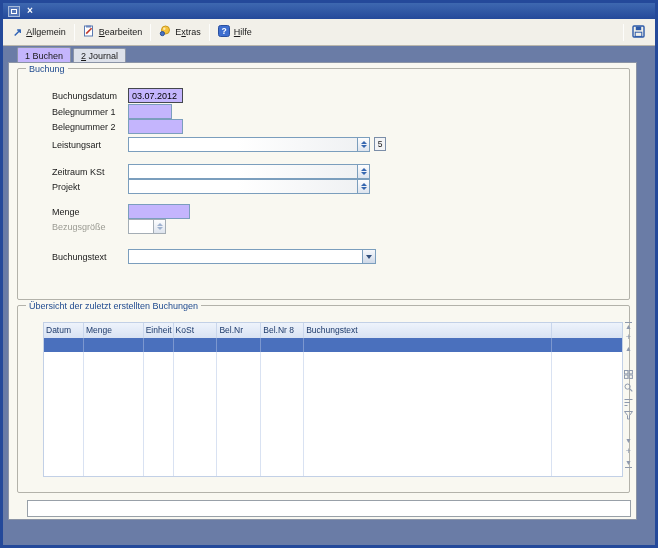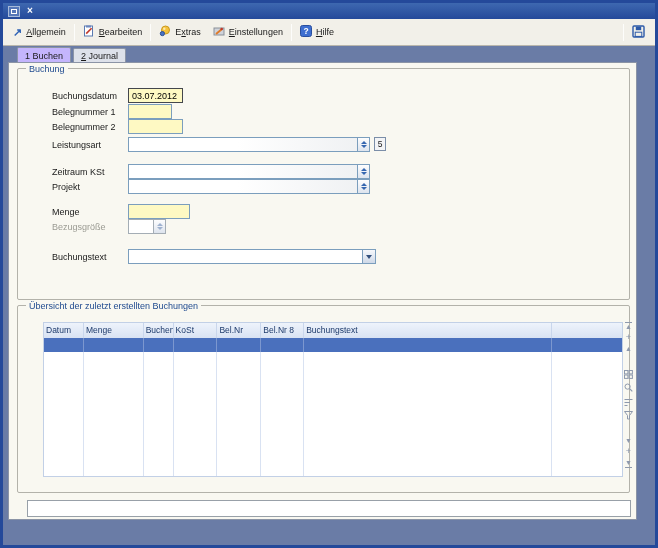--- a/index.html
+++ b/index.html
@@ -53,21 +53,21 @@
     position:absolute; top:-5px; left:8px; background:#f9f8f1; padding:0 3px;
     color:#1f4a8f; line-height:10px; white-space:nowrap;
   }
   #grp-buchung  { left:8px; top:5px;   width:613px; height:232px; }
   #grp-overview { left:8px; top:242px; width:613px; height:188px; }
   
   .flabel { position:absolute; left:34px; white-space:nowrap; }
   .flabel.disabled { color:#9b9b93; }
   .tinput {
     position:absolute; left:110px; height:15px; border:1px solid #7b9ebd;
-    background:#fef9c3; font:inherit; padding:0 3px; outline:none;
+    background:#c4b5fd; font:inherit; padding:0 3px; outline:none;
   }
   .tinput.focused { border:1px solid #44474d; }
   .combo {
     position:absolute; left:110px; height:15px; border:1px solid #7b9ebd;
     background:linear-gradient(to right,#ffffff 45%, #eef0f2); display:flex;
   }
   .combo input { flex:1; min-width:0; border:none; background:transparent; font:inherit; padding:0 2px; outline:none; }
   .spin {
     width:12px; border-left:1px solid #7b9ebd;
     background:linear-gradient(#fdfdfe,#dde4ee);
@@ -140,30 +140,20 @@
     <div class="menu-item">
       <span>
         <svg width="12" height="12" viewBox="0 0 12 12">
             <circle cx="6.5" cy="5" r="4" fill="#f5c23c" stroke="#c9981f"></circle>
             <circle cx="5.3" cy="3.8" r="1.2" fill="#fce9ad"></circle>
             <circle cx="3.4" cy="8.6" r="2.1" fill="#4a72c4" stroke="#2c4f92"></circle>
           </svg>
       </span>
       <span>E<u>x</u>tras</span>
     </div>
-    <div class="menu-item">
-      <span>
-        <svg width="12" height="12" viewBox="0 0 12 12">
-            <rect x="1" y="3" width="10" height="7" fill="#cfd3da" stroke="#8a8f98"></rect>
-            <line x1="3" y1="9" x2="9" y2="4" stroke="#e07b2a" stroke-width="2"></line>
-            <circle cx="8.7" cy="4" r="1.3" fill="#c0392b"></circle>
-          </svg>
-      </span>
-      <span><u>E</u>instellungen</span>
-    </div>
     <div class="menu-sep"></div>
     <div class="menu-item">
       <span>
         <svg width="12" height="12" viewBox="0 0 12 12">
             <rect x="0.5" y="0.5" width="11" height="11" rx="2" fill="#3f6fd0" stroke="#2a4f9e"></rect>
             <text x="6" y="9" text-anchor="middle" font-size="8.5" font-weight="bold" fill="#ffffff">?</text>
           </svg>
       </span>
       <span><u>H</u>ilfe</span>
     </div>
@@ -254,21 +244,21 @@
         </div>
       </div>
 
       <div class="group" id="grp-overview">
         <div class="group-label">Übersicht der zuletzt erstellten Buchungen</div>
 
         <div class="grid">
           <div class="grid-head">
             <div class="gh-cell c0">Datum</div>
             <div class="gh-cell c1">Menge</div>
-            <div class="gh-cell c2">Buchen</div>
+            <div class="gh-cell c2">Einheit</div>
             <div class="gh-cell c3">KoSt</div>
             <div class="gh-cell c4">Bel.Nr</div>
             <div class="gh-cell c5">Bel.Nr 8</div>
             <div class="gh-cell c6">Buchungstext</div>
             <div class="gh-cell c7"></div>
           </div>
           <div class="grid-sel">
             <div class="gs-cell c0"></div>
             <div class="gs-cell c1"></div>
             <div class="gs-cell c2"></div>

